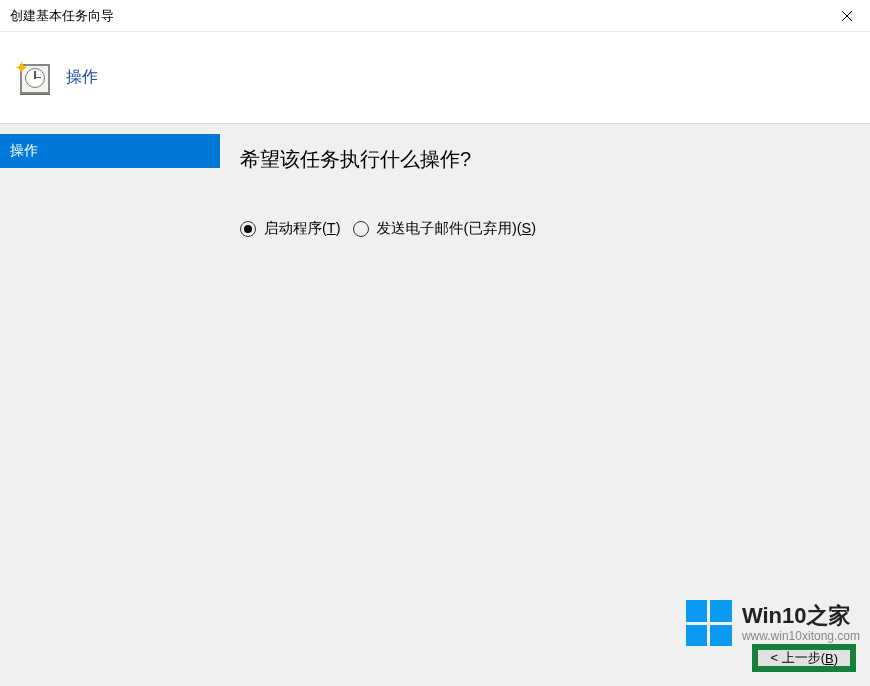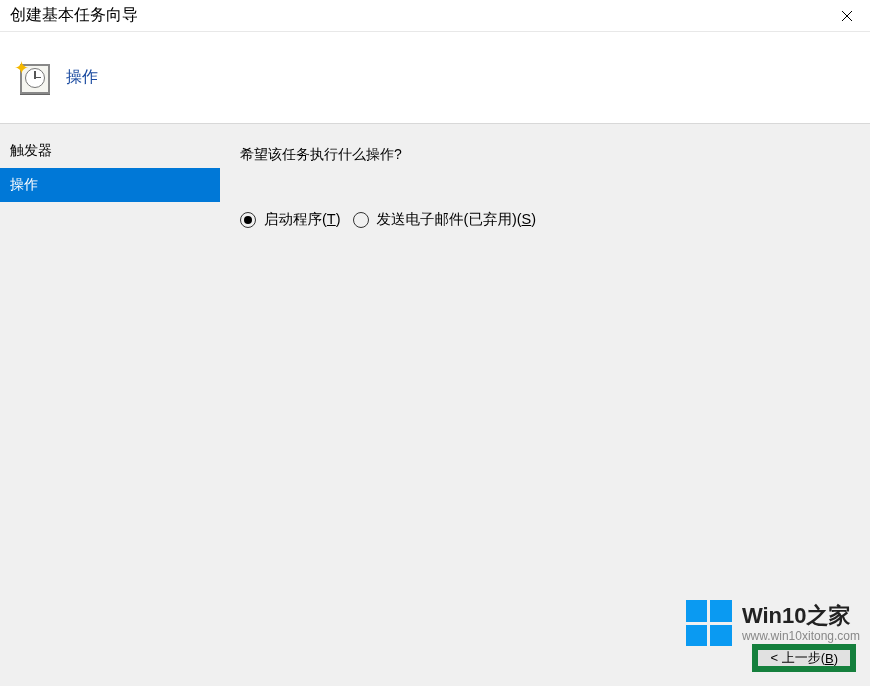--- a/index.html
+++ b/index.html
@@ -18,21 +18,21 @@
     .titlebar {
       height: 32px;
       display: flex;
       align-items: center;
       justify-content: space-between;
       padding: 0 0 0 10px;
       border-bottom: 1px solid #e8e8e8;
       background: #fff;
     }
     .titlebar-title {
-      font-size: 16px;
+      font-size: 13px;
       color: #000;
     }
     .titlebar-close {
       width: 46px;
       height: 32px;
       display: flex;
       align-items: center;
       justify-content: center;
       cursor: pointer;
     }
@@ -120,21 +120,21 @@
     .sidebar-item.selected {
       background: #0078d7;
       color: #fff;
     }
     .main {
       flex: 1;
       padding: 22px 20px;
       position: relative;
     }
     .prompt {
-      font-size: 14px;
+      font-size: 20px;
       color: #000;
       margin-bottom: 46px;
     }
     .radio-group {
       display: flex;
       flex-direction: row;
       gap: 12px;
     }
     .radio-option {
       display: flex;
@@ -237,21 +237,20 @@
     <div class="clock-face"></div>
     <div class="clock-hand1"></div>
     <div class="clock-hand2"></div>
     <div class="star">✦</div>
   </div>
   <div class="header-title">操作</div>
 </div>
 
 <div class="content">
   <div class="sidebar">
-    <div class="sidebar-item">触发器</div>
     <div class="sidebar-item selected">操作</div>
   </div>
 
   <div class="main">
     <div class="prompt">希望该任务执行什么操作?</div>
 
     <div class="radio-group">
       <label class="radio-option">
         <span class="radio-circle checked"></span>
         <span class="radio-label"><span>启动程序(</span><u>T</u><span>)</span></span>

